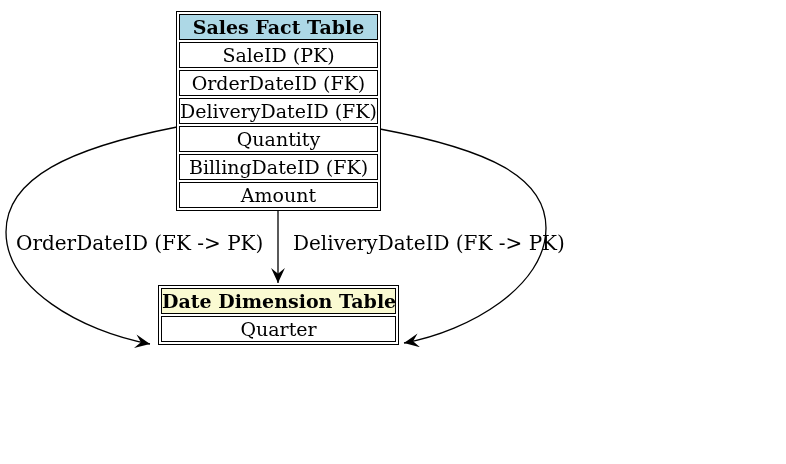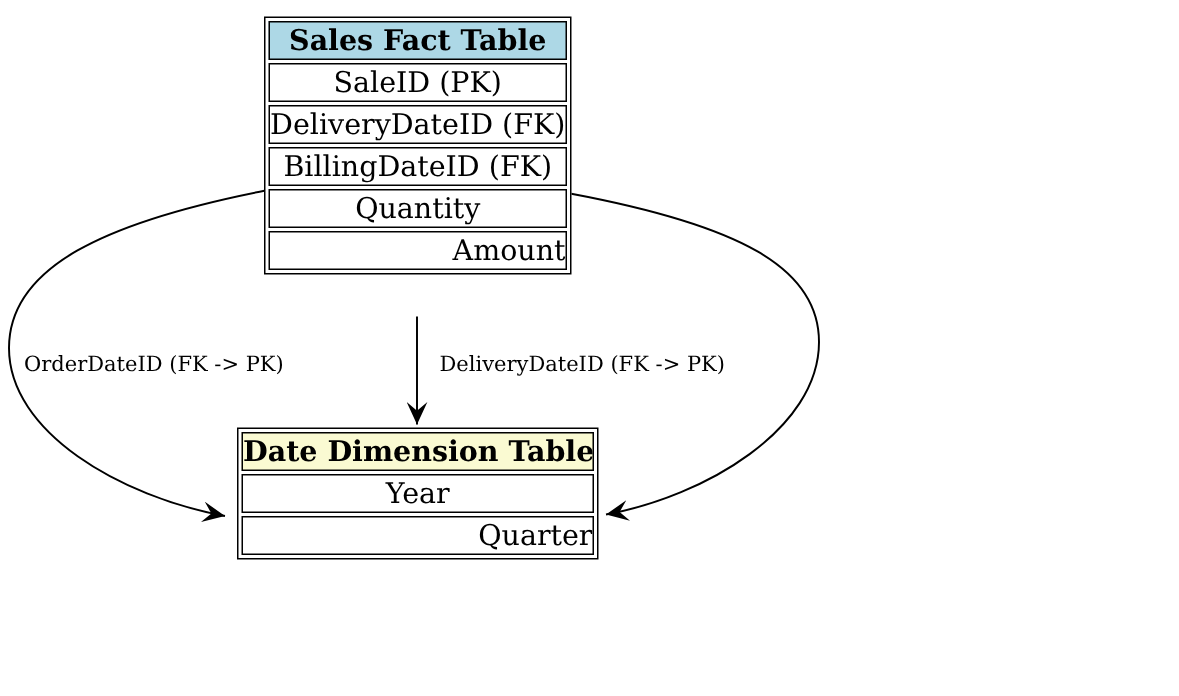--- a/index.html
+++ b/index.html
@@ -35,29 +35,29 @@
     border: 1px solid #000000;
     height: 26px;
     line-height: 24px;
     font-size: 19px;
     text-align: center;
     background: #ffffff;
     margin-bottom: 2px;
     white-space: nowrap;
     overflow: hidden;
   }
-  .gv-cell:last-child { margin-bottom: 0; text-align: right; }
+  .gv-cell:last-child { margin-bottom: 0; }
   .gv-header { font-weight: bold; }
   #sales-table { left: 176px; top: 11px; width: 205px; }
   #sales-table .gv-header { background: #add8e6; }
   #date-table { left: 158px; top: 285px; width: 241px; }
   #date-table .gv-header { background: #fafad2; }
   .edge-label {
     position: absolute;
-    font-size: 14px;
+    font-size: 20px;
     line-height: 23px;
     white-space: nowrap;
     background: transparent;
   }
   #label-order    { left: 16px;  top: 232px; }
   #label-delivery { left: 293px; top: 232px; }
   #label-billing  { left: 542px; top: 232px; }
 </style>
 </head>
 <body>
@@ -71,28 +71,28 @@
       </marker>
     </defs>
     <path d="M177,127 C70,148 6,178 6,232 C6,288 80,331 150,344" fill="none" stroke="#000000" stroke-width="1.3" marker-end="url(#vee)"></path>
     <path d="M278,211 L278,283" fill="none" stroke="#000000" stroke-width="1.3" marker-end="url(#vee)"></path>
     <path d="M380,129 C492,150 546,178 546,228 C546,286 470,331 404,343" fill="none" stroke="#000000" stroke-width="1.3" marker-end="url(#vee)"></path>
   </svg>
 
   <div class="gv-table" id="sales-table">
     <div class="gv-cell gv-header">Sales Fact Table</div>
     <div class="gv-cell">SaleID (PK)</div>
+    <div class="gv-cell">OrderDateID (FK)</div>
     <div class="gv-cell">DeliveryDateID (FK)</div>
+    <div class="gv-cell">Quantity</div>
     <div class="gv-cell">BillingDateID (FK)</div>
-    <div class="gv-cell">Quantity</div>
     <div class="gv-cell">Amount</div>
   </div>
 
   <div class="gv-table" id="date-table">
     <div class="gv-cell gv-header">Date Dimension Table</div>
-    <div class="gv-cell">Year</div>
     <div class="gv-cell">Quarter</div>
   </div>
 
   <div class="edge-label" id="label-order">OrderDateID (FK -&gt; PK)</div>
   <div class="edge-label" id="label-delivery">DeliveryDateID (FK -&gt; PK)</div>
 
 </div>
 
 </body></html>

